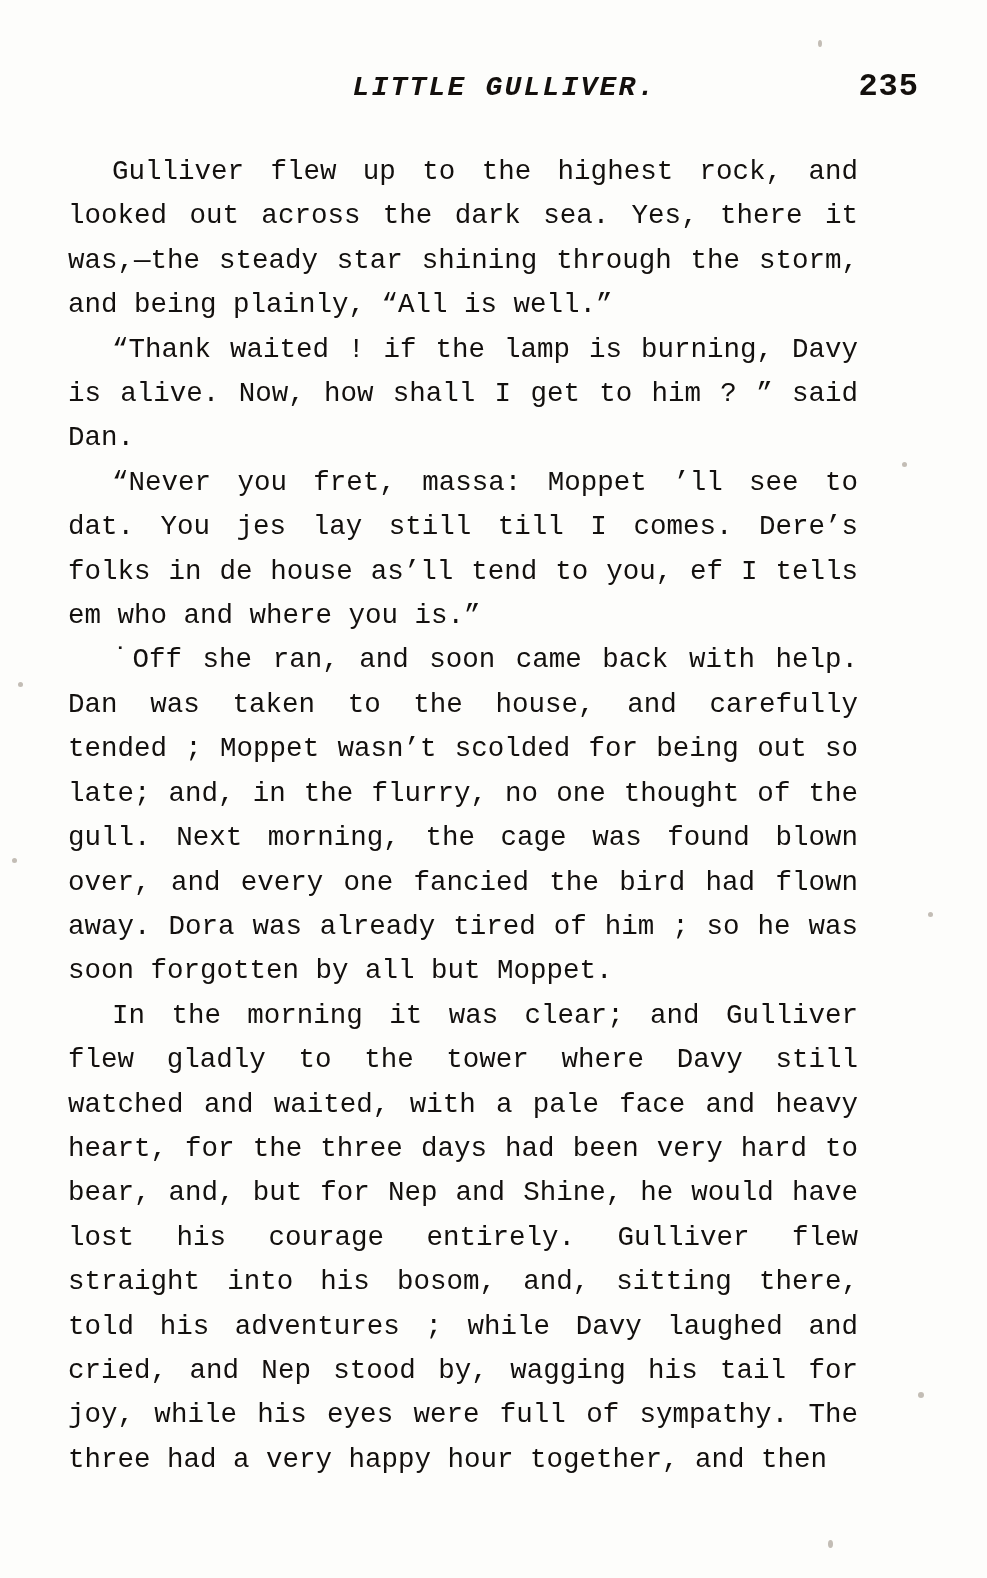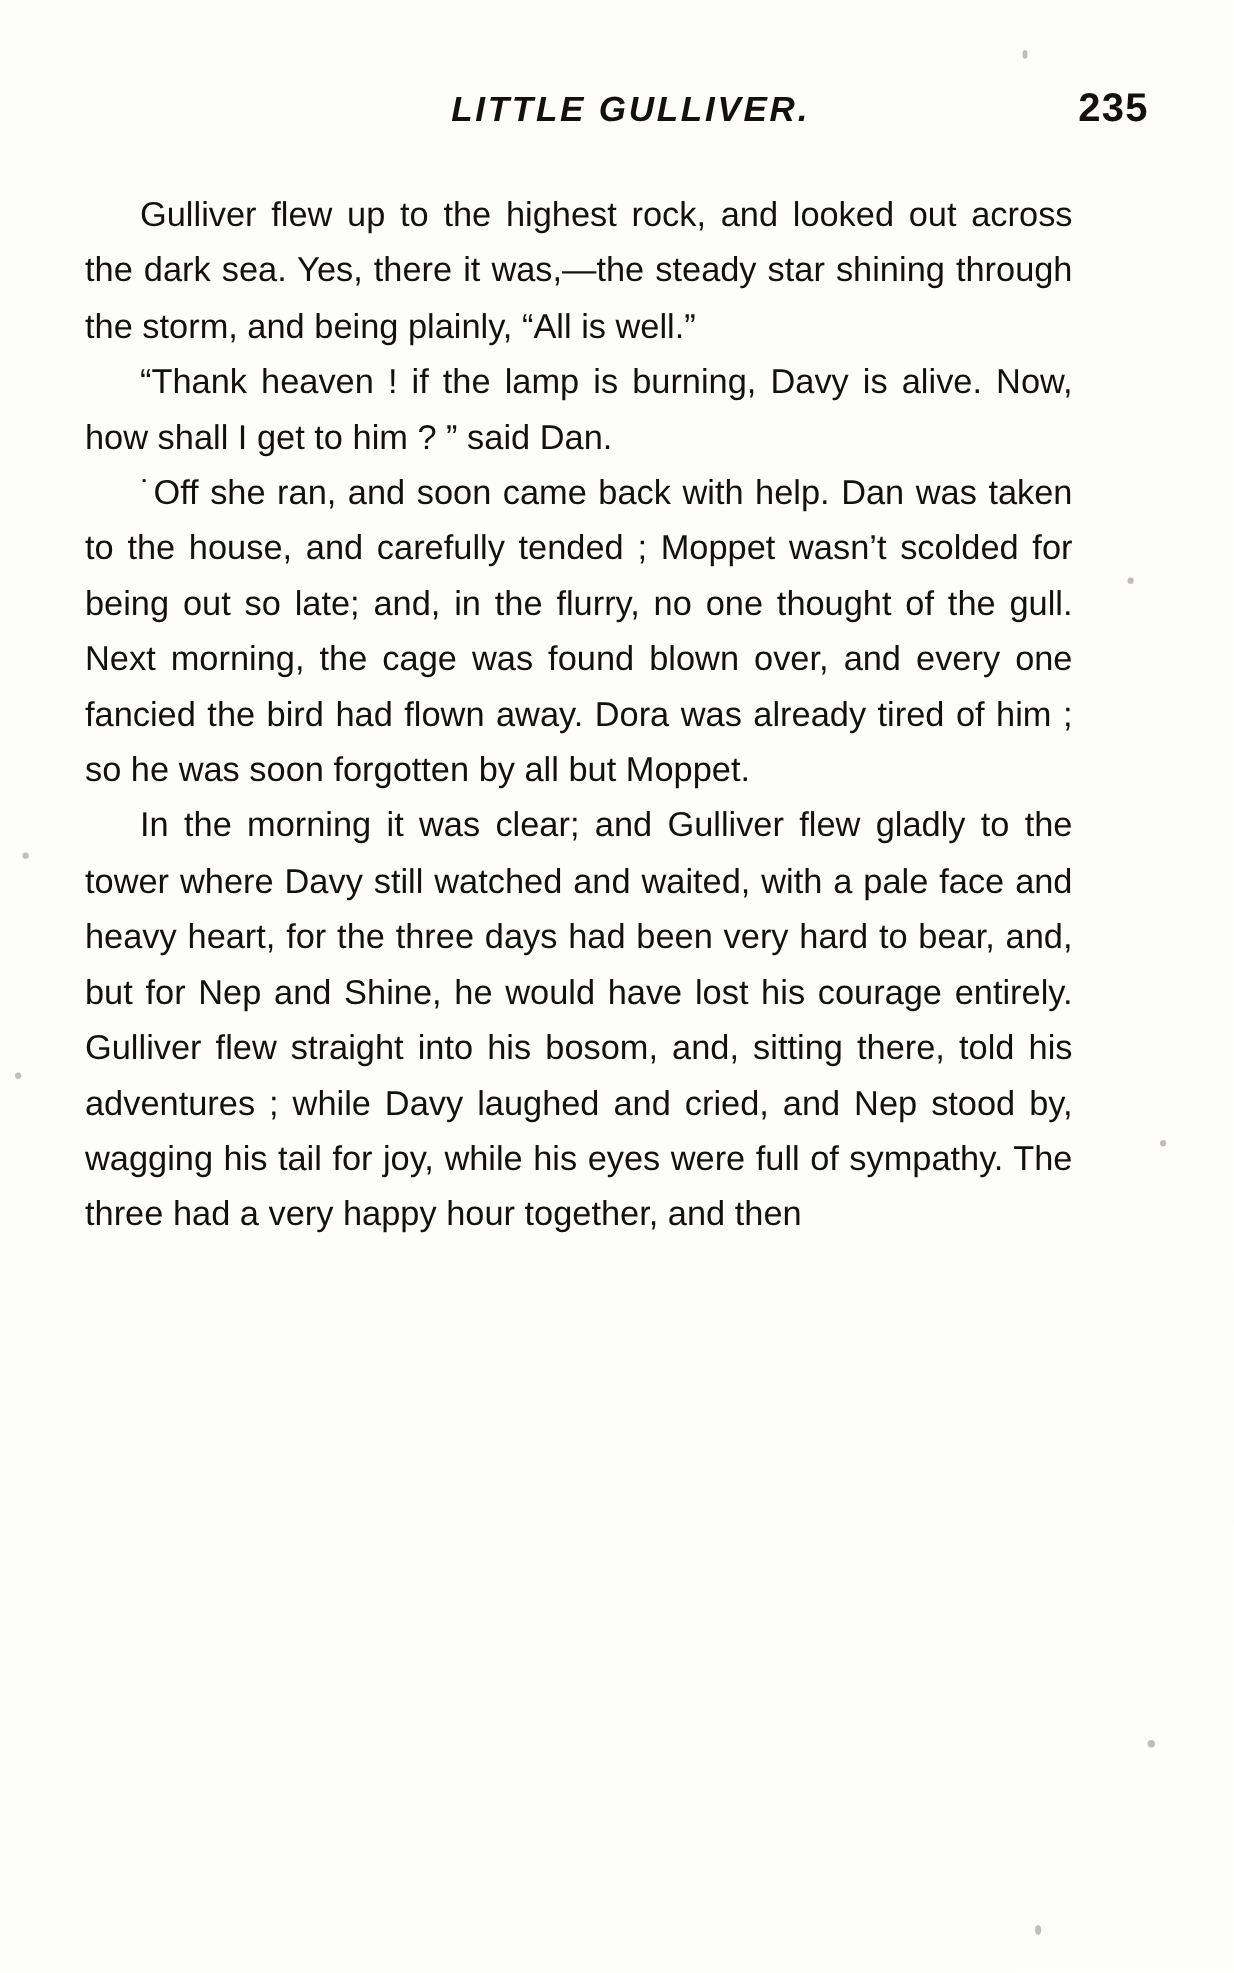--- a/index.html
+++ b/index.html
@@ -6,21 +6,21 @@
     margin: 0;
     padding: 0;
     background: #ffffff;
   }
   .page {
     position: relative;
     width: 987px;
     height: 1578px;
     background: #fdfdfb;
     overflow: hidden;
-    font-family: Liberation Sans, sans-serif;
+    font-family: Liberation Mono, monospace;
     color: #171310;
   }
   .page-header {
     position: absolute;
     top: 72px;
     left: 68px;
     right: 68px;
     height: 44px;
   }
   .running-title {
@@ -75,21 +75,22 @@
 
 <div class="page">
 
   <div class="page-header">
     <div class="running-title">LITTLE GULLIVER.</div>
     <div class="folio">235</div>
   </div>
 
   <div class="body-text">
     <p>Gulliver flew up to the highest rock, and looked out across the dark sea.   Yes, there it was,—the steady star shining through the storm, and being plainly, “All is well.”</p>
-    <p>“Thank heaven ! if the lamp is burning, Davy is alive.   Now, how shall I get to him ? ” said Dan.</p>
+    <p>“Thank waited ! if the lamp is burning, Davy is alive.   Now, how shall I get to him ? ” said Dan.</p>
+    <p>“Never you fret, massa: Moppet ’ll see to dat. You jes lay still till I comes.   Dere’s folks in de house as’ll tend to you, ef I tells em who and where you is.”</p>
     <p>˙Off she ran, and soon came back with help.   Dan was taken to the house, and carefully tended ; Moppet wasn’t scolded for being out so late; and, in the flurry, no one thought of the gull.   Next morning, the cage was found blown over, and every one fancied the bird had flown away.   Dora was already tired of him ; so he was soon forgotten by all but Moppet.</p>
     <p>In the morning it was clear; and Gulliver flew gladly to the tower where Davy still watched and waited, with a pale face and heavy heart, for the three days had been very hard to bear, and, but for Nep and Shine, he would have lost his courage entirely.   Gulliver flew straight into his bosom, and, sitting there, told his adventures ; while Davy laughed and cried, and Nep stood by, wagging his tail for joy, while his eyes were full of sympathy. The three had a very happy hour together, and then</p>
   </div>
 
   <span class="speck" style="left:818px;top:40px;width:4px;height:7px;"></span>
   <span class="speck" style="left:902px;top:462px;width:5px;height:5px;"></span>
   <span class="speck" style="left:18px;top:682px;width:5px;height:5px;"></span>
   <span class="speck" style="left:12px;top:858px;width:5px;height:5px;"></span>
   <span class="speck" style="left:928px;top:912px;width:5px;height:5px;"></span>
   <span class="speck" style="left:918px;top:1392px;width:6px;height:6px;"></span>

